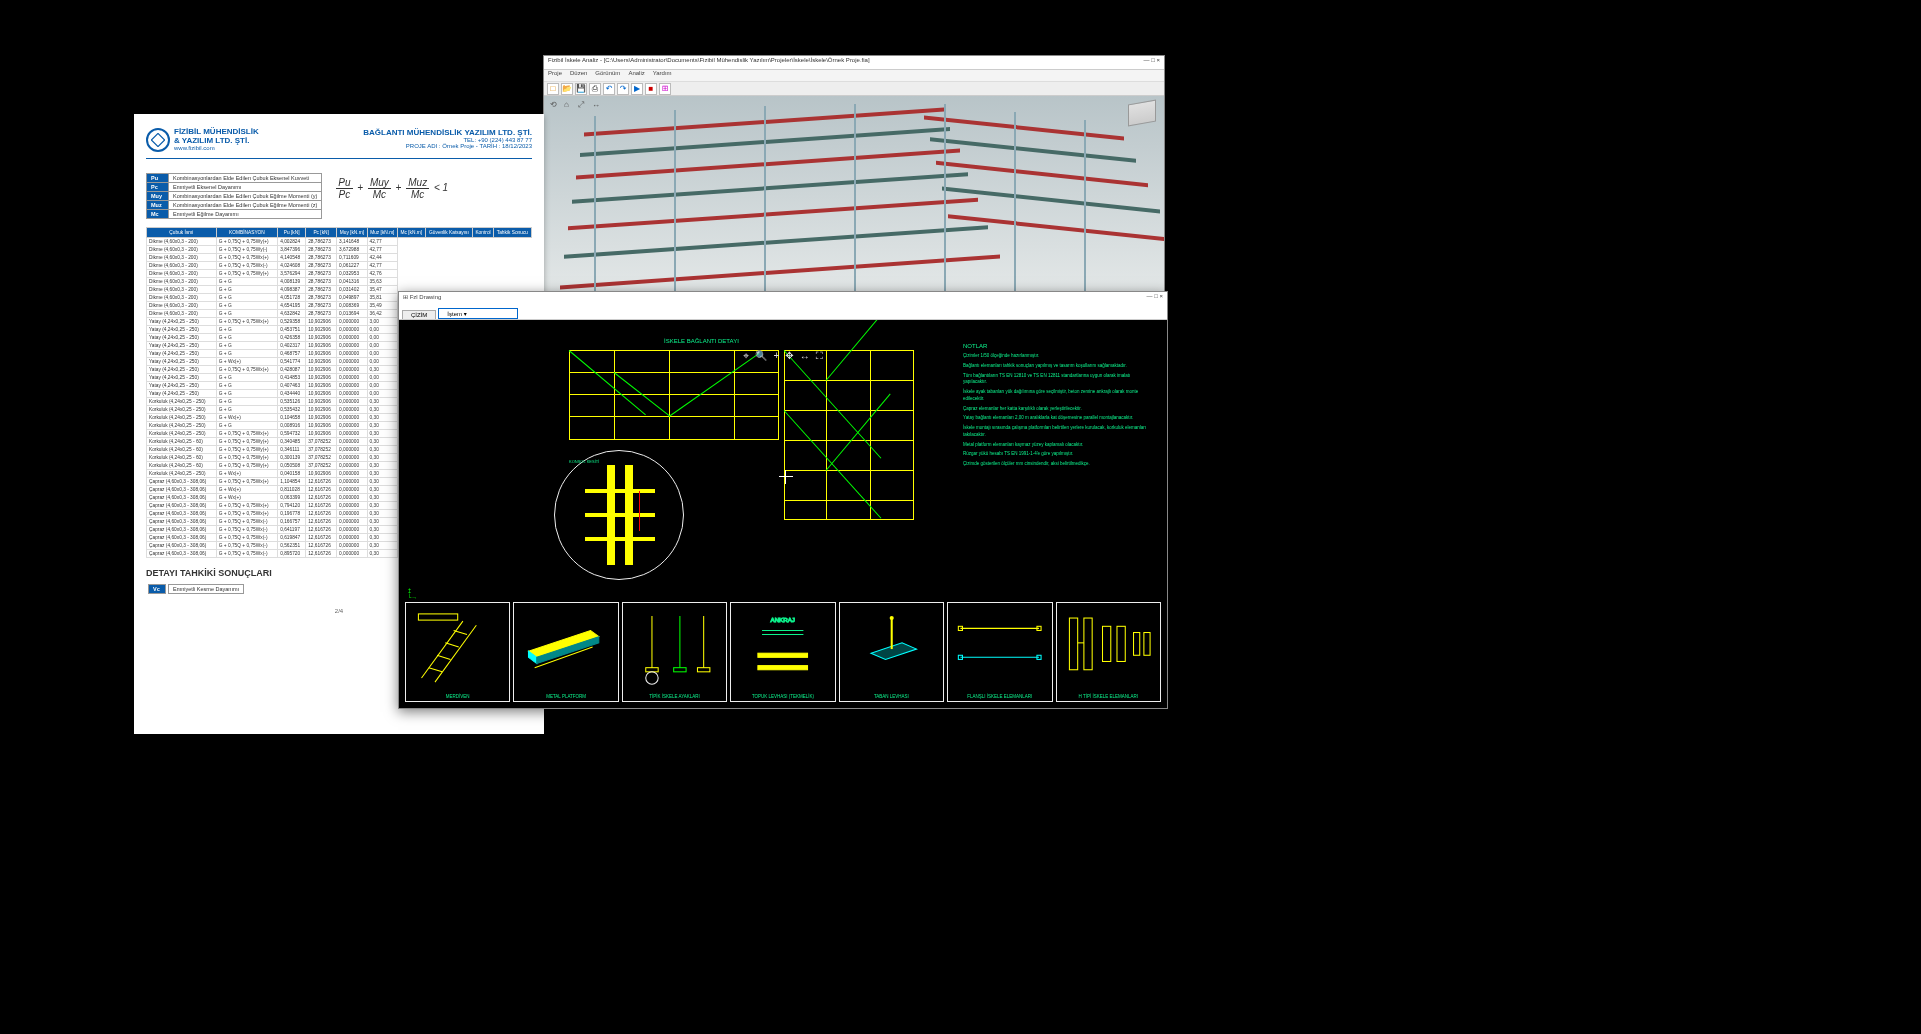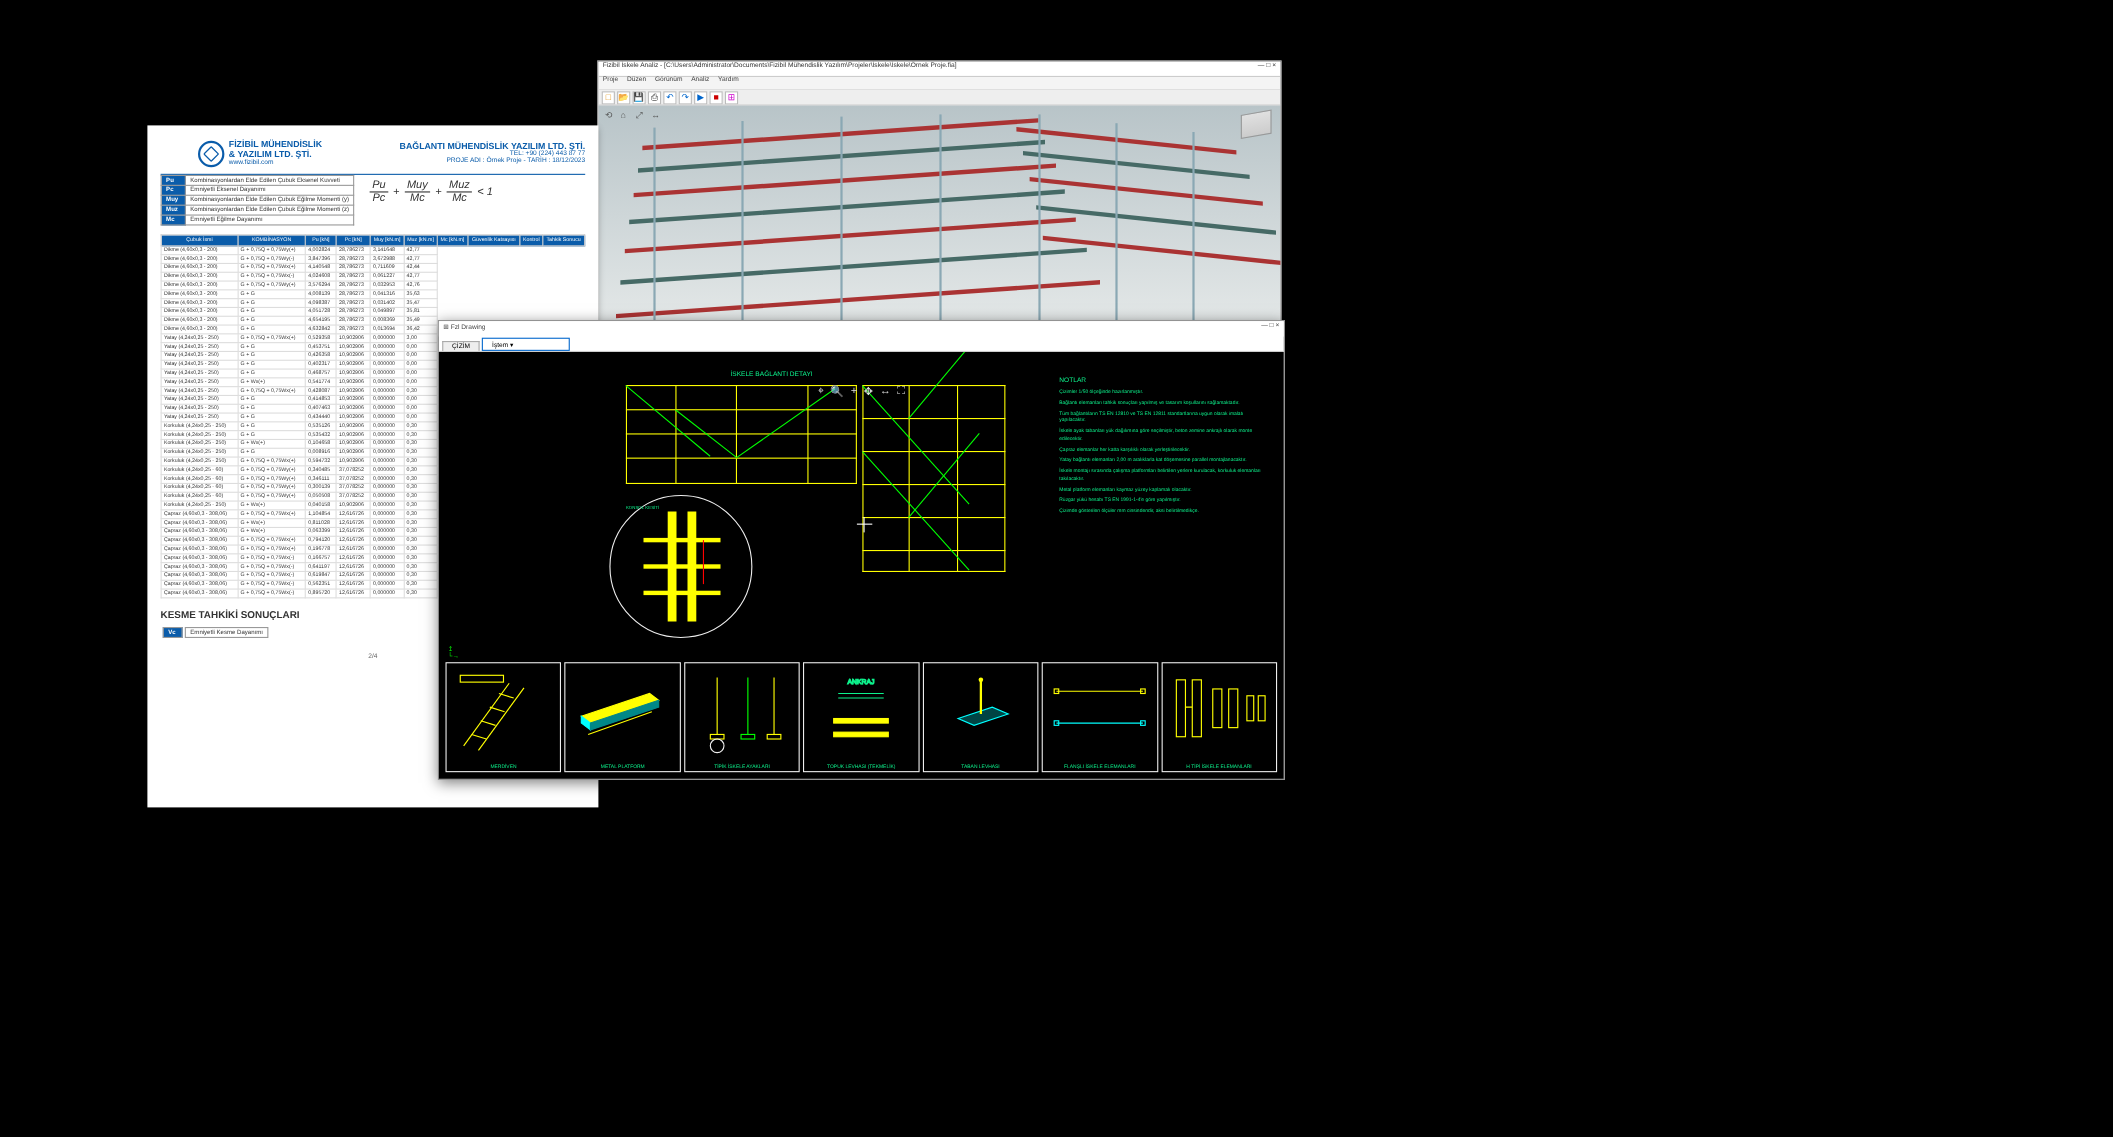--- a/index.html
+++ b/index.html
@@ -48,32 +48,32 @@
     position: absolute;
     left: 134px; top: 114px;
     width: 410px; height: 620px;
     background: #fff;
     padding: 14px 12px;
     box-shadow: 0 2px 6px rgba(0,0,0,0.3);
     font-size: 6px;
     color:#333;
   }
   .rpt-head { display:flex; justify-content:space-between; align-items:flex-start; border-bottom: 1px solid #0a5caa; padding-bottom:6px;}
-  .logo-wrap { display:flex; align-items:center; gap:4px;margin-left:34px;}
+  .logo-wrap { display:flex; align-items:center; gap:4px;}
   .logo {
     width:24px; height:24px; border-radius:50%; border:2px solid #0a5caa;
     display:flex; align-items:center; justify-content:center; color:#0a5caa;
     font-size:12px; transform:rotate(0deg);
   }
   .logo svg { width:14px; height:14px; }
   .company { color:#0a5caa; font-weight:bold; font-size:8px; line-height:1.05;}
   .company .sub { font-weight:normal; font-size:6px; color:#0a5caa;}
   .hdr-right { text-align:right; color:#0a5caa; font-weight:bold; font-size:8px;}
   .hdr-right .s { font-weight:normal; font-size:6px;}
-  .defs { margin-top:0; display:flex; gap:12px; }
+  .defs { margin-top:14px; display:flex; gap:12px; }
   .defs table { border-collapse:collapse; }
   .defs td { border:1px solid #999; padding:1px 4px; font-size:5.5px;}
   .defs td.k { background:#0a5caa; color:#fff; width:22px; font-weight:bold;}
   .formula { font-size:10px; font-style:italic; padding-top:4px;}
   .formula .fr { display:inline-block; text-align:center; vertical-align:middle; margin:0 2px;}
   .formula .fr .t { border-bottom:1px solid #333; display:block; padding:0 2px;}
   .formula .fr .b { display:block; padding:0 2px;}
   .data { margin-top:8px; width:100%; border-collapse:collapse; font-size:4.8px;}
   .data th { background:#0a5caa; color:#fff; padding:2px 1px; border:1px solid #ccc; font-weight:normal;}
   .data td { border:1px solid #ddd; padding:1px 2px; white-space:nowrap;}
@@ -576,21 +576,21 @@
           <td>Çapraz (4,60x0,3 - 308,06)</td>
           <td>G + 0,75Q + 0,75Wx(-)</td>
           <td>0,895720</td>
           <td>12,616726</td>
           <td>0,000000</td>
           <td>0,30</td>
         </tr>
       </tbody>
   </table>
 
-  <div class="sect-title">KESME TAHKİKİ SONUÇLARI</div>
+  <div class="sect-title">DETAYI TAHKİKİ SONUÇLARI</div>
   <table class="defs mini-def">
     <tbody>
         <tr>
           <td class="k">Vc</td>
           <td>Emniyetli Kesme Dayanımı</td>
         </tr>
   </tbody>
     </table>
   <div class="pgnum">2/4</div>
 </div>

